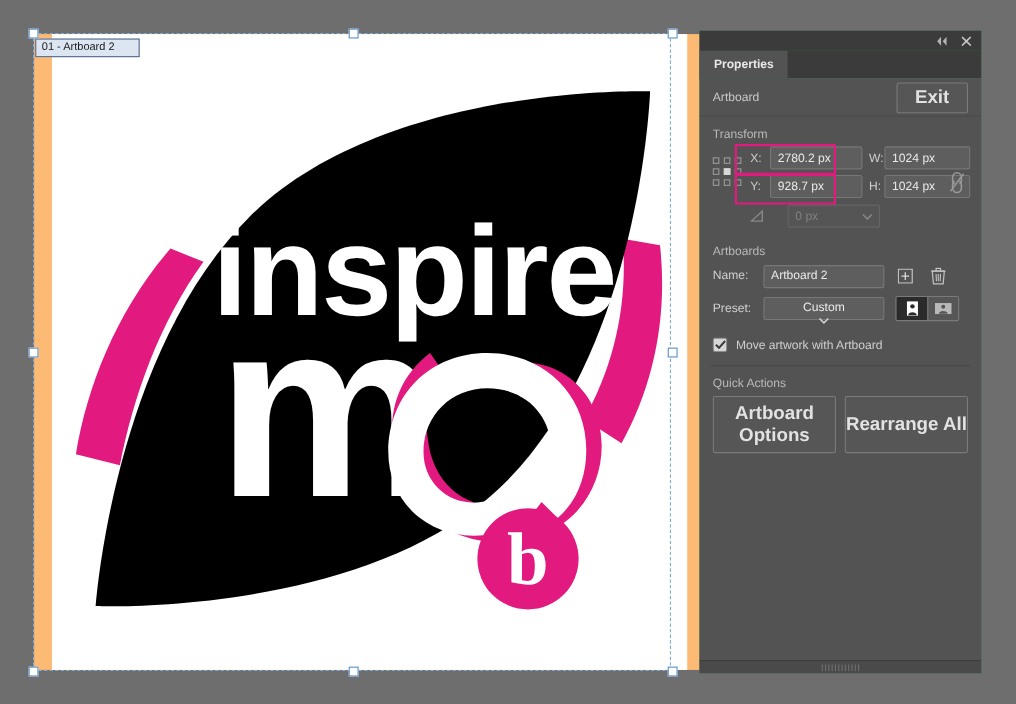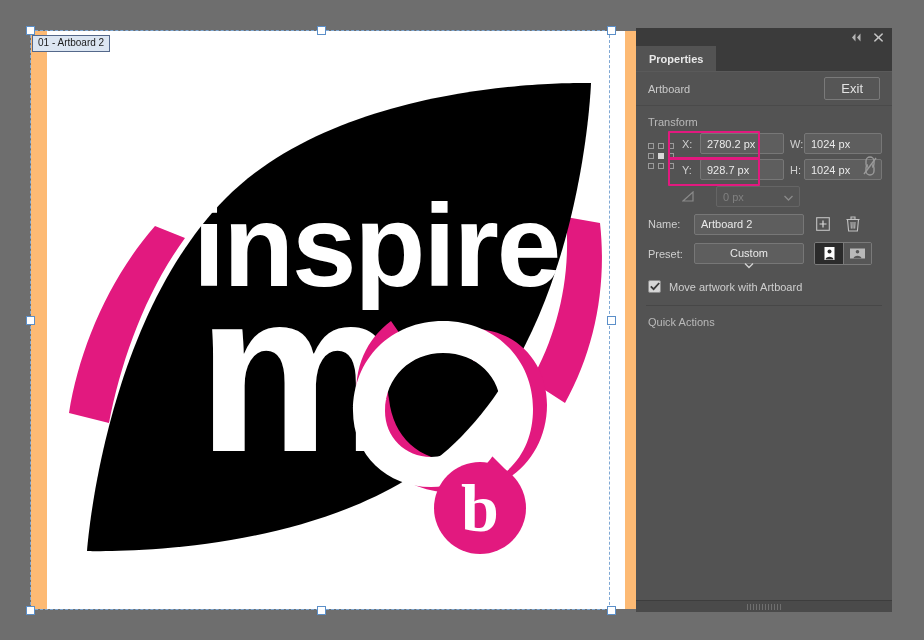--- a/index.html
+++ b/index.html
@@ -57,21 +57,21 @@
 
   #artboard-label {
     position: absolute;
     left: 1px;
     top: 4px;
     background: #dce6f2;
     border: 1px solid #54688a;
     color: #1b1b1b;
     font-size: 10px;
     line-height: 12px;
-    padding: 1px 5px 2px 5px;
+    padding: 1px 22px 2px 5px;
     white-space: nowrap;
     z-index: 6;
     font-family: "Liberation Sans", sans-serif;
   }
 
   .sel-handle {
     position: absolute;
     width: 9px;
     height: 9px;
     background: #ffffff;
@@ -155,24 +155,25 @@
     height: 34px;
     border-bottom: 1px solid #4a4a4a;
   }
   .head-label { color: #c9c9c9; font-size: 11px; }
 
   .btn {
     background: #565656;
     border: 1px solid #7a7a7a;
     border-radius: 2px;
     color: #e2e2e2;
-    font-size: 13px;
+    font-size: 17px;
     padding: 3px 12px;
     font-family: "Liberation Sans", sans-serif;
     cursor: default;
+    font-weight: bold;
   }
   #exit-button { padding: 3px 16px; }
 
   .section-title {
     color: #b9b9b9;
     font-size: 11px;
     padding: 10px 12px 5px 12px;
   }
 
   
@@ -489,20 +490,21 @@
             <span>0 px</span>
             <span>
               <svg width="9" height="6" viewBox="0 0 9 6">
                 <path d="M0.5 1 L4.5 5 L8.5 1" fill="none" stroke="#8a8a8a" stroke-width="1.3"></path>
               </svg>
             </span>
           </div>
         </div>
       </div>
 
+      <div class="section-title">Artboards</div>
 
       <div id="artboards-block">
 
         <div class="ab-row">
           <span class="ab-label">Name:</span>
           <div class="field" id="name-field">Artboard 2</div>
           <div class="icon-btn">
             <svg width="14" height="14" viewBox="0 0 14 14">
               <rect x="0.7" y="0.7" width="12.6" height="12.6" fill="none" stroke="#c2c2c2" stroke-width="1.1"></rect>
               <path d="M7 3.5 L7 10.5 M3.5 7 L10.5 7" stroke="#d8d8d8" stroke-width="1.2"></path>
@@ -552,20 +554,26 @@
             <path d="M0.8 4.4 L3.6 7.2 L9.2 1.0" fill="none" stroke="#3a3a3a" stroke-width="1.8"></path>
           </svg>
         </span>
         <span class="check-label">Move artwork with Artboard</span>
       </div>
 
       <div class="divider"></div>
 
       <div class="section-title">Quick Actions</div>
 
+      <div id="quick-actions-block">
+        <div class="qa-buttons">
+          <button class="btn qa-btn">Artboard Options</button>
+          <button class="btn qa-btn">Rearrange All</button>
+        </div>
+      </div>
 
       <div id="panel-resize-grip">
         <span class="grip-lines">
           <i></i>
             <i></i>
             <i></i>
             <i></i>
             <i></i>
             <i></i>
             <i></i>

